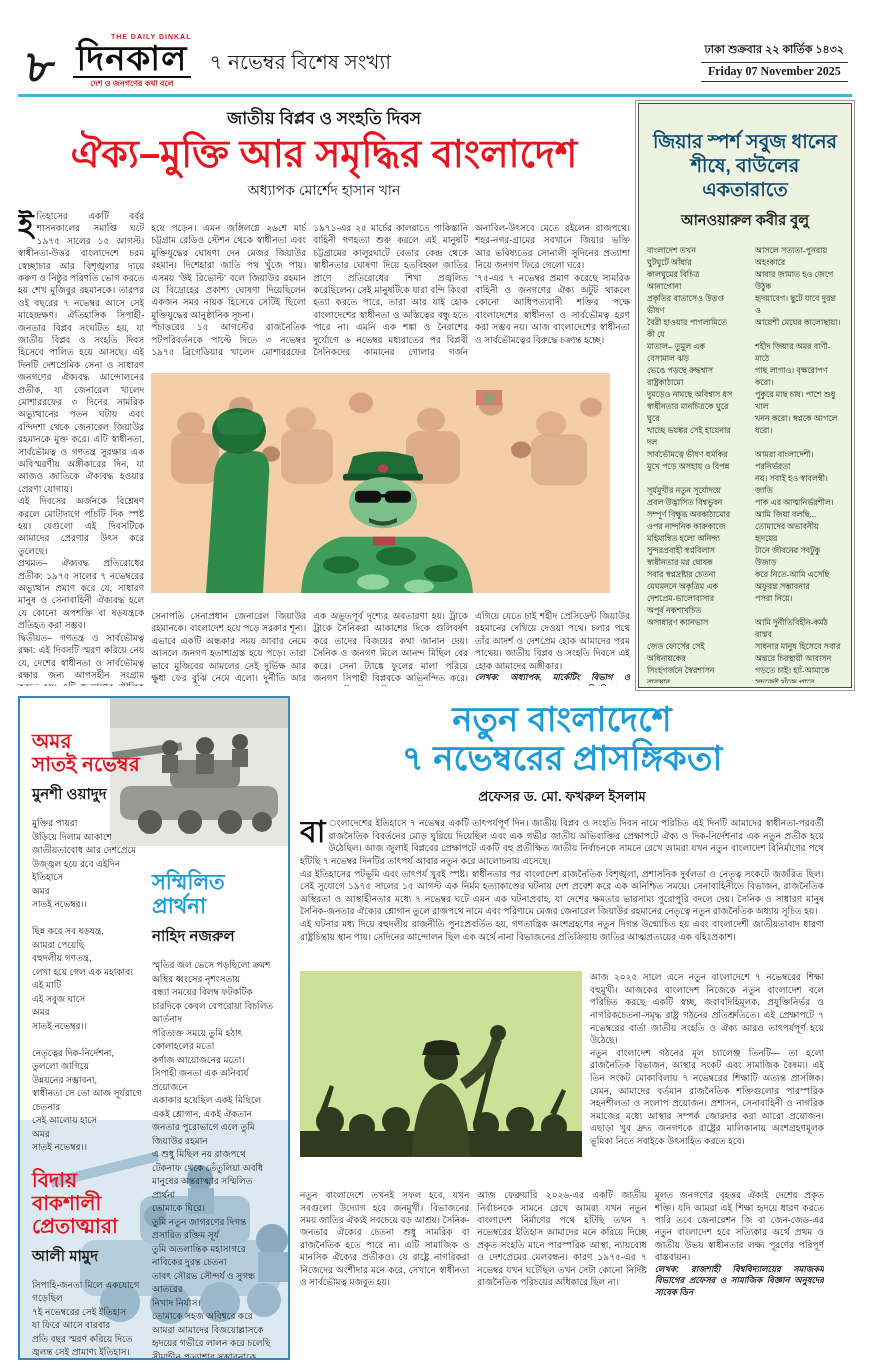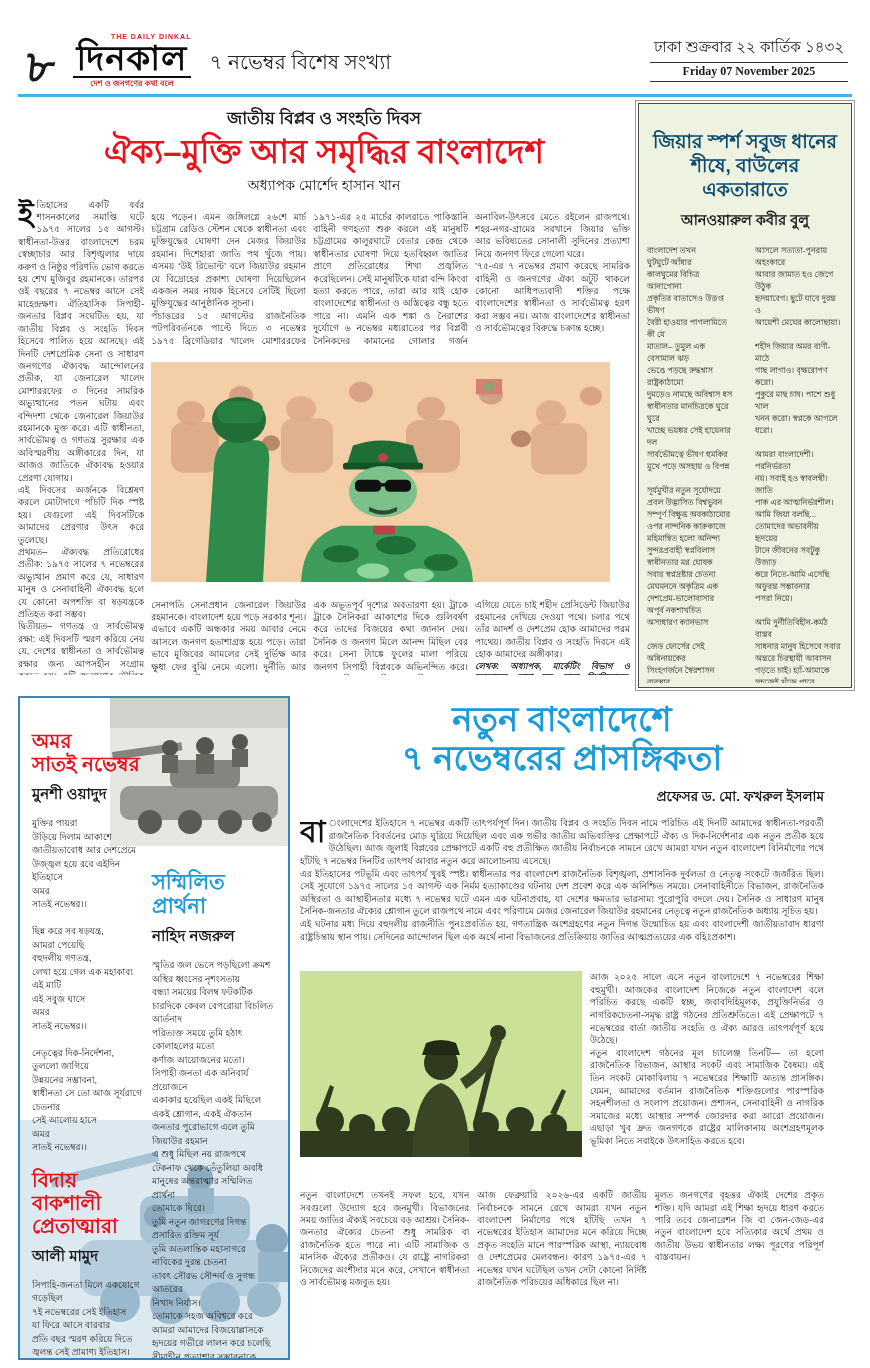--- a/index.html
+++ b/index.html
@@ -12,30 +12,30 @@
   
   .masthead { display:flex; justify-content:space-between; align-items:flex-end; height:82px; padding:6px 4px 4px 8px; }
   .mh-left { display:flex; align-items:flex-end; gap:18px; }
   .page-num { font-family:"Liberation Serif","DejaVu Serif",serif; font-size:44px; font-weight:bold; line-height:0.9; transform:skewX(-6deg); }
   .logo-block { text-align:center; line-height:1; }
   .logo-top { color:#d42027; font-size:7px; font-weight:bold; letter-spacing:1px; text-align:right; }
   .logo-main { font-size:34px; font-weight:bold; letter-spacing:1px; color:#0d0d0d; border-bottom:2px solid #0d0d0d; padding:1px 4px; }
   .logo-tag { color:#c32128; font-size:8px; font-weight:bold; margin-top:2px; }
   .edition { font-size:20px; color:#222; padding-bottom:8px; }
   .mh-right { text-align:center; padding-bottom:6px; }
-  .date-bn { font-size:15px; font-weight:normal; border-bottom:1px solid #333; padding:0 4px 2px; }
+  .date-bn { font-size:11px; font-weight:bold; border-bottom:1px solid #333; padding:0 4px 2px; }
   .date-en { font-family:"Liberation Serif","DejaVu Serif",serif; font-size:12px; border-bottom:1px solid #333; padding:1px 4px 2px;font-weight:bold; }
   .rule { height:3px; background:#41b4e5; margin:2px 0 6px 0; }
 
   
   .top-section { display:flex; gap:8px; height:585px; }
   .lead { width:612px; }
   .kicker { text-align:center; font-size:17px; font-weight:bold; margin-top:2px; }
-  .lead-headline { text-align:center; color:#e8131c; font-size:33px; font-weight:bold; line-height:1.05; margin:2px 0 4px; }
-  .lead-byline { text-align:center; font-size:14px; margin-bottom:1px; }
+  .lead-headline { text-align:center; color:#e8131c; font-size:38px; font-weight:bold; line-height:1.05; margin:2px 0 4px; }
+  .lead-byline { text-align:center; font-size:14px; margin-bottom:7px; }
   .lead-body { display:flex; gap:7px; height:476px; }
   .bcol { font-size:9px; line-height:1.38; text-align:justify; overflow:hidden; white-space:pre-line; }
   .c1 { width:146px; height:476px; }
   .lead-right { width:554px; display:flex; flex-direction:column; gap:17px;margin-top:12px; }
   .row3 { display:flex; gap:7px; }
   .row3 .bcol { flex:1; }
   .rowA .bcol { height:134px; }
   .rowB .bcol { height:76px; }
   .photo1 { width:459px; height:258px; display:block; }
   .dropcap { float:left; font-size:30px; font-weight:bold; line-height:0.8; padding:3px 3px 0 0; color:#111; }
@@ -58,21 +58,21 @@
   .pb-right { width:53%; }
   .poem-title-red { color:#e8131c; font-size:20px; font-weight:bold; line-height:1.15; white-space:pre-line; }
   .poem-title-blue { color:#1b9cd8; font-size:21px; font-weight:bold; line-height:1.15; white-space:pre-line; margin-top:140px; }
   .poem-byline { font-size:15px; font-weight:bold; margin:6px 0 10px; }
   .poem-lines { font-size:9px; line-height:1.5; white-space:pre-line; }
   .pb-left .spacer { height:14px; }
 
   
   .second { width:524px; }
   .second-headline { text-align:center; color:#1b9cd8; font-size:34px; font-weight:bold; line-height:1.15; white-space:pre-line; margin-top:4px; }
-  .second-byline { text-align:right; font-size:13.5px; font-weight:bold; margin:8px 0 8px; }
+  .second-byline { text-align:center; font-size:13.5px; font-weight:bold; margin:8px 0 8px; }
   .band1 { font-size:9px; line-height:1.4; text-align:justify; white-space:pre-line; height:150px; overflow:hidden; }
   .band2 { display:flex; gap:8px; height:188px; margin-top:4px;justify-content:space-between; }
   .photo2 { width:282px; height:186px; flex:none; }
   .band2-text { flex:1; font-size:9px; line-height:1.4; text-align:justify; white-space:pre-line; overflow:hidden; }
   .band3 { display:flex; gap:8px; height:198px; margin-top:6px; }
   .band3 .bcol { flex:1; height:100%;margin-top:24px; }
 </style>
 </head>
 <body>
 
@@ -428,18 +428,19 @@
             <circle cx="198" cy="62" r="8" fill="#2f3a1f"></circle>
           </g>
         </svg>
         <div class="band2-text">আজ ২০২৫ সালে এসে নতুন বাংলাদেশে ৭ নভেম্বরের শিক্ষা বহুমুখী। আজকের বাংলাদেশ নিজেকে নতুন বাংলাদেশ বলে পরিচিত করছে একটি স্বচ্ছ, জবাবদিহিমূলক, প্রযুক্তিনির্ভর ও নাগরিকচেতনা-সমৃদ্ধ রাষ্ট্র গঠনের প্রতিশ্রুতিতে। এই প্রেক্ষাপটে ৭ নভেম্বরের বার্তা জাতীয় সংহতি ও ঐক্য আরও তাৎপর্যপূর্ণ হয়ে উঠেছে।
 নতুন বাংলাদেশ গঠনের মূল চ্যালেঞ্জ তিনটি— তা হলো রাজনৈতিক বিভাজন, আস্থার সংকট এবং সামাজিক বৈষম্য। এই তিন সংকট মোকাবিলায় ৭ নভেম্বরের শিক্ষাটি অত্যন্ত প্রাসঙ্গিক। যেমন, আমাদের বর্তমান রাজনৈতিক শক্তিগুলোর পারস্পরিক সহনশীলতা ও সংলাপ প্রয়োজন। প্রশাসন, সেনাবাহিনী ও নাগরিক সমাজের মধ্যে আস্থার সম্পর্ক জোরদার করা আরো প্রয়োজন। এছাড়া খুব দ্রুত জনগণকে রাষ্ট্রের মালিকানায় অংশগ্রহণমূলক ভূমিকা নিতে সবাইকে উৎসাহিত করতে হবে।</div>
       </div>
       <div class="band3">
         <div class="bcol">নতুন বাংলাদেশে তখনই সফল হবে, যখন সবগুলো উদ্যোগ হবে জনমুখী। বিভাজনের সময় জাতির ঐক্যই সবচেয়ে বড় আশ্রয়। সৈনিক-জনতার ঐক্যের চেতনা শুধু সামরিক বা রাজনৈতিক হতে পারে না। এটি সামাজিক ও মানসিক ঐক্যের প্রতীকও। যে রাষ্ট্রে নাগরিকরা নিজেদের অংশীদার মনে করে, সেখানে স্বাধীনতা ও সার্বভৌমত্ব মজবুত হয়।</div>
         <div class="bcol">আজ ফেব্রুয়ারি ২০২৬-এর একটি জাতীয় নির্বাচনকে সামনে রেখে আমরা যখন নতুন বাংলাদেশ নির্মাণের পথে হাঁটছি তখন ৭ নভেম্বরের ইতিহাস আমাদের মনে করিয়ে দিচ্ছে প্রকৃত সংহতি মানে পারস্পরিক আস্থা, ন্যায়বোধ ও দেশপ্রেমের মেলবন্ধন। কারণ ১৯৭৫-এর ৭ নভেম্বর যখন ঘটেছিল তখন সেটা কোনো নির্দিষ্ট রাজনৈতিক পরিচয়ের অধিকারে ছিল না।</div>
         <div class="bcol"><span>মূলত জনগণের বৃহত্তর ঐক্যই দেশের প্রকৃত শক্তি। যদি আমরা এই শিক্ষা হৃদয়ে ধারণ করতে পারি তবে জেনারেশন জি বা জেন-জেড-এর নতুন বাংলাদেশ হবে সত্যিকার অর্থে প্রথম ও জাতীয় উভয় স্বাধীনতার লক্ষ্য পূরণের পরিপূর্ণ বাস্তবায়ন।</span>
+          <div class="credit">লেখক: রাজশাহী বিশ্ববিদ্যালয়ের সমাজকর্ম বিভাগের প্রফেসর ও সামাজিক বিজ্ঞান অনুষদের সাবেক ডিন</div>
         </div>
       </div>
     </article>
   </div>
 
 </div>
 
 </body></html>

